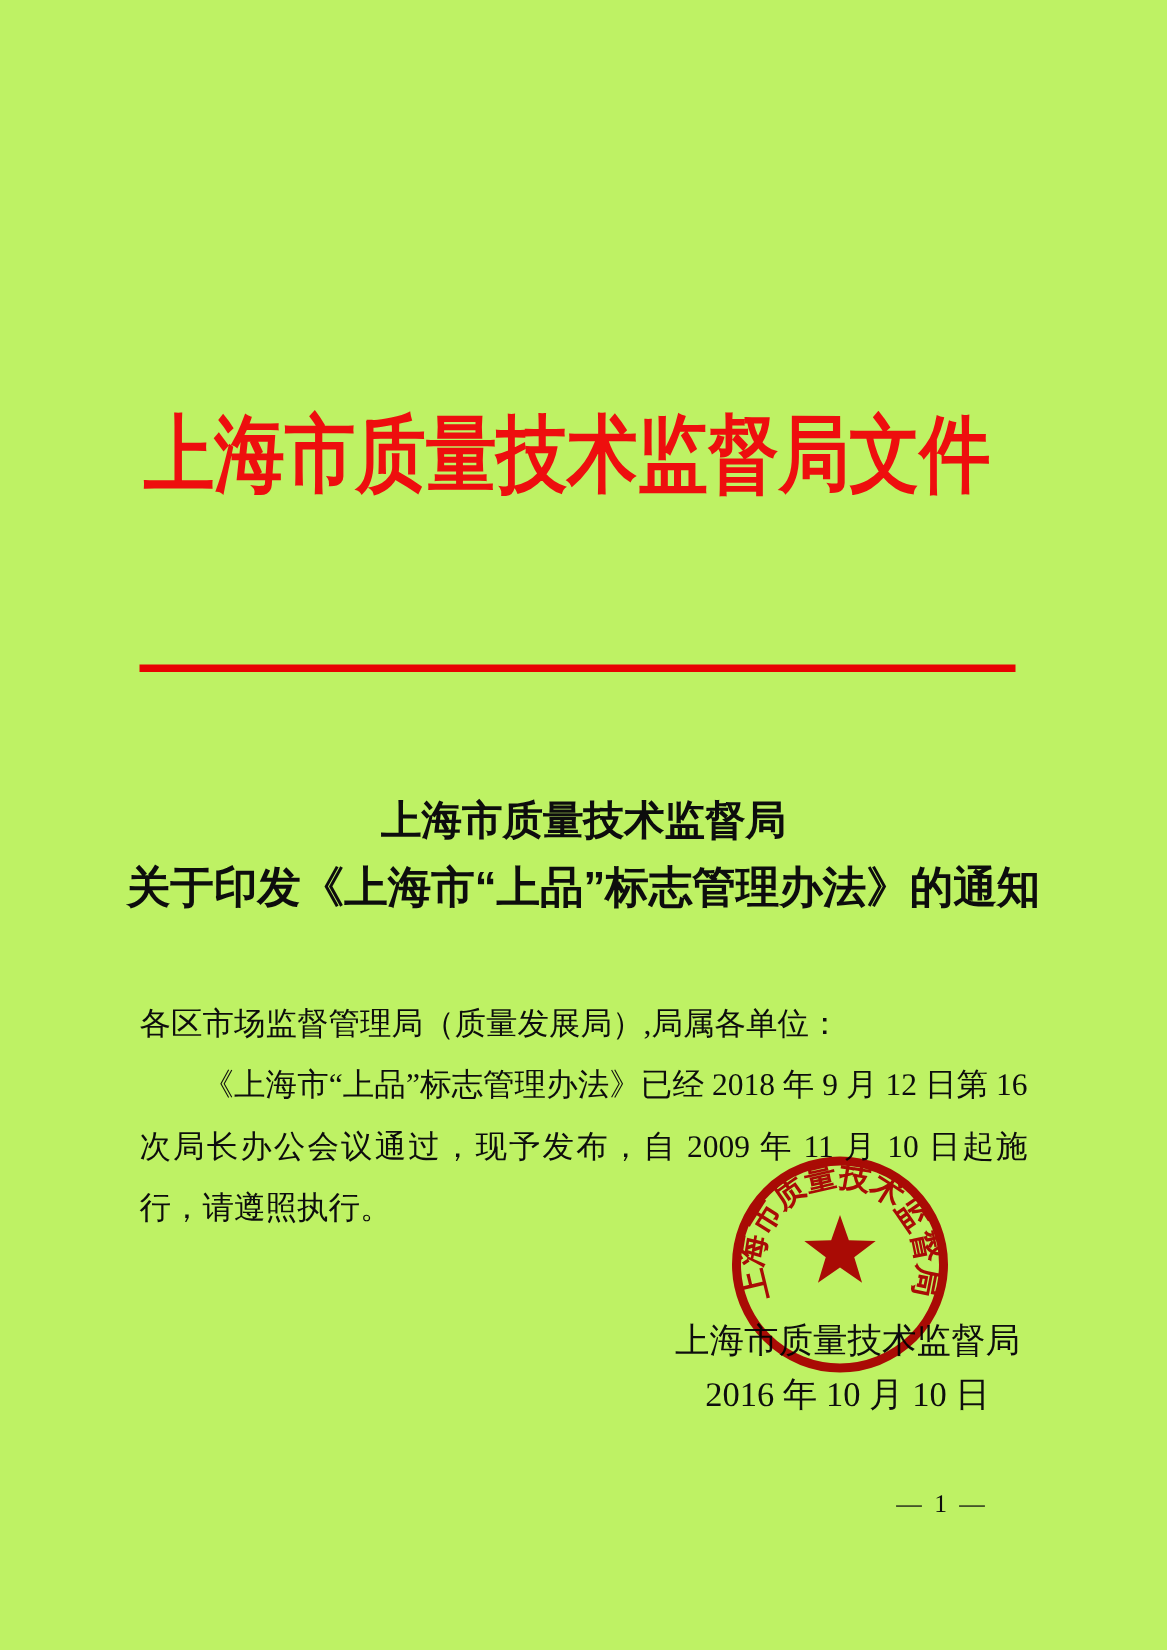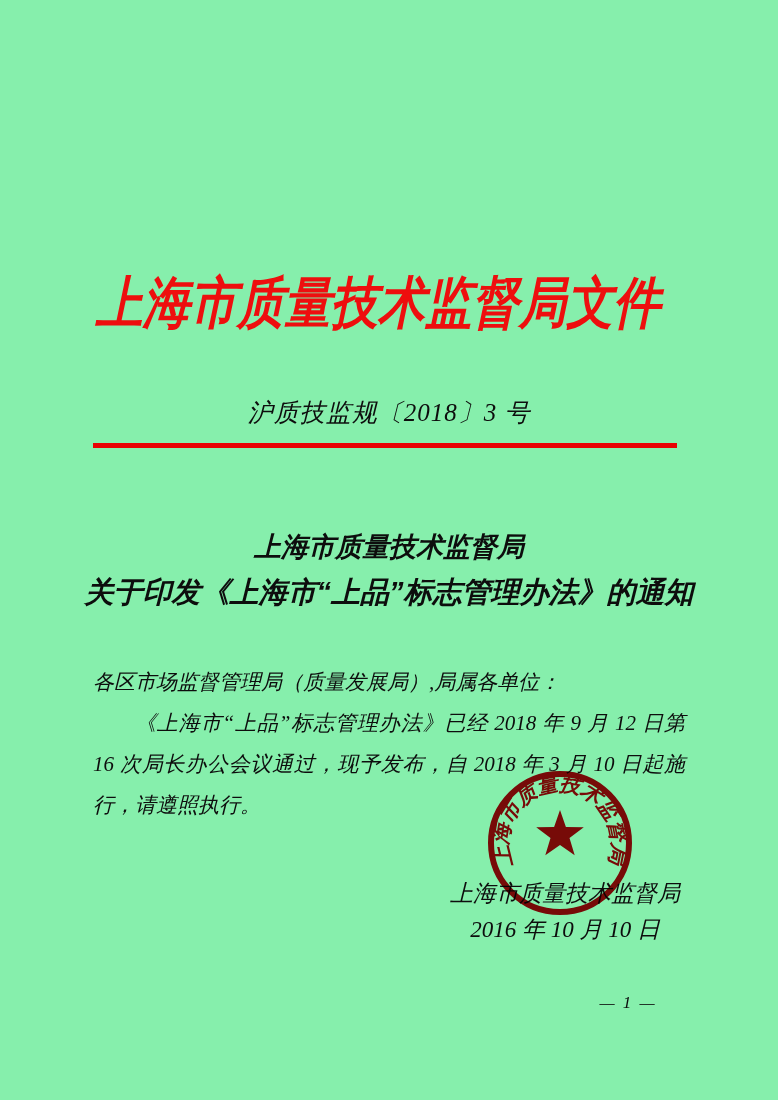--- a/index.html
+++ b/index.html
@@ -1,23 +1,22 @@
 <!DOCTYPE html>
 <html><head>
 <meta charset="utf-8">
 <style>
   html,body{margin:0;padding:0;background:#ffffff;}
   .page{
     position:relative;
     width:778px;height:1100px;
-    background:#86efac;
+    background:#bef264;
     overflow:hidden;
     font-family:"Liberation Serif", serif;
     color:#111;
-    font-style:italic;
   }
   
   .letterhead{
     position:absolute;
     top:272px;left:-11px;width:778px;
     text-align:center;
     font-family:"Liberation Sans", sans-serif;
     font-weight:bold;
     font-size:56px;
     line-height:62px;
@@ -108,31 +107,30 @@
     white-space:nowrap;
   }
 </style>
 </head>
 <body>
 
 <div class="page">
 
   <h1 class="letterhead">上海市质量技术监督局文件</h1>
 
-  <div class="doc-number">沪质技监规〔2018〕3 号</div>
 
   <div class="red-rule"></div>
 
   <h2 class="notice-title-1">上海市质量技术监督局</h2>
 
   <h2 class="notice-title-2">关于印发《上海市“上品”标志管理办法》的通知</h2>
 
   <div class="body-text">
     <p>各区市场监督管理局（质量发展局）,局属各单位：</p>
-    <p class="indent">《上海市“上品”标志管理办法》已经 2018 年 9 月 12 日第 16 次局长办公会议通过，现予发布，自 2018 年 3 月 10 日起施行，请遵照执行。</p>
+    <p class="indent">《上海市“上品”标志管理办法》已经 2018 年 9 月 12 日第 16 次局长办公会议通过，现予发布，自 2009 年 11 月 10 日起施行，请遵照执行。</p>
   </div>
 
   <div class="sign-block">
     <div class="signer">上海市质量技术监督局</div>
     <div class="sign-date">2016 年 10 月 10 日</div>
   </div>
 
   <svg class="seal" viewBox="0 0 778 1100" xmlns="http://www.w3.org/2000/svg">
     <defs>
       <path id="sealArc" d="M 512.9 865.0 A 52 52 0 1 1 607.1 865.0" fill="none"></path>

